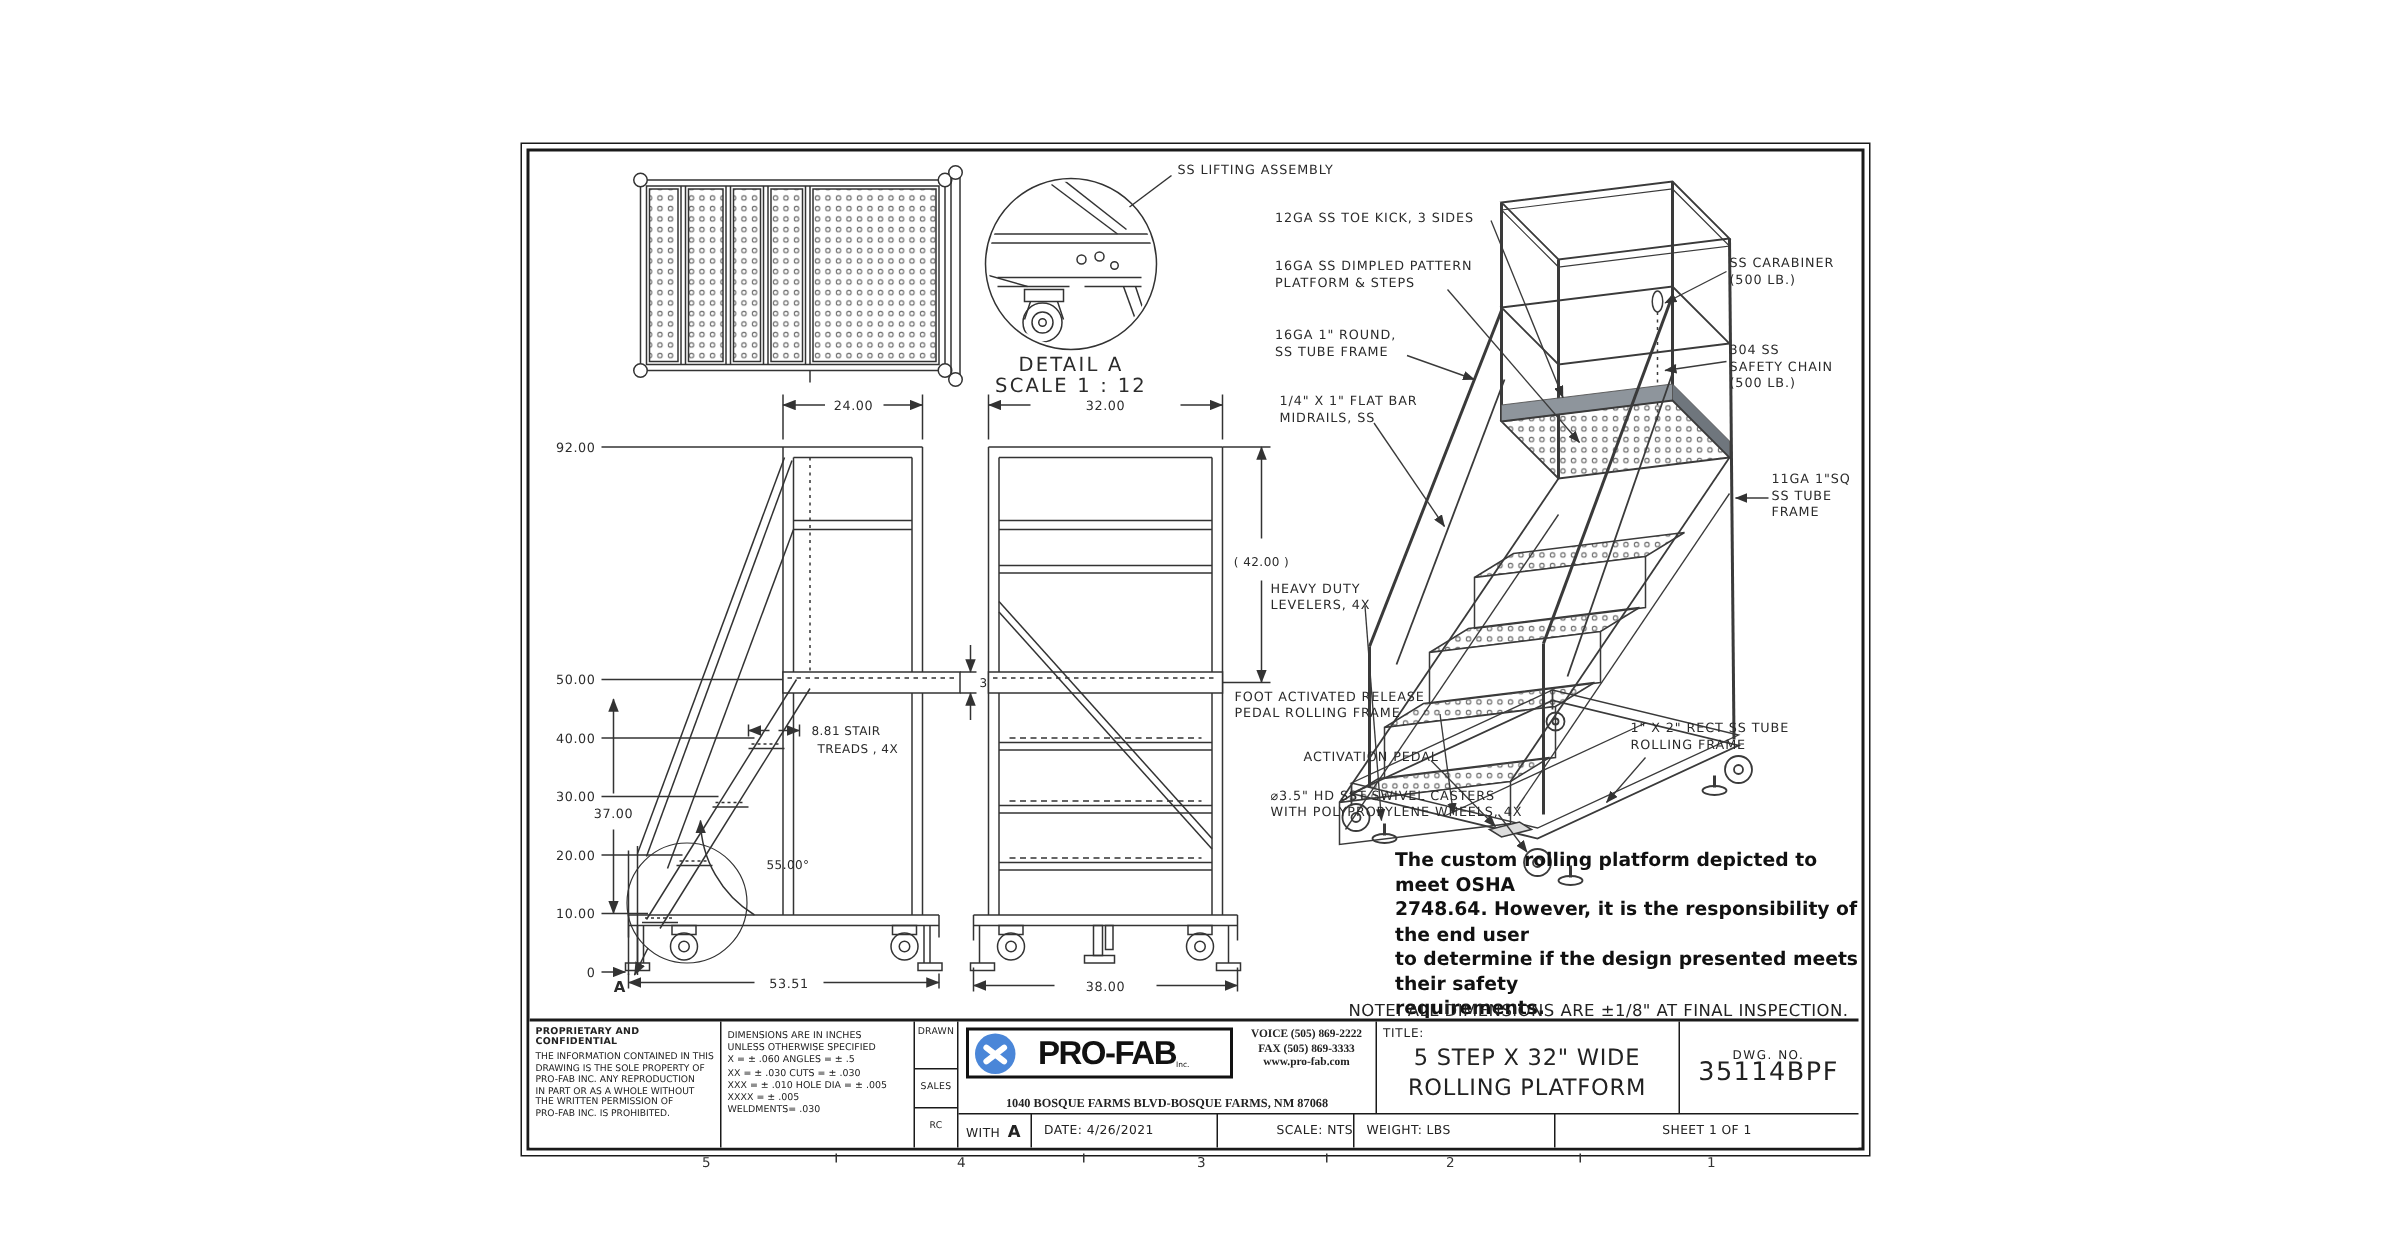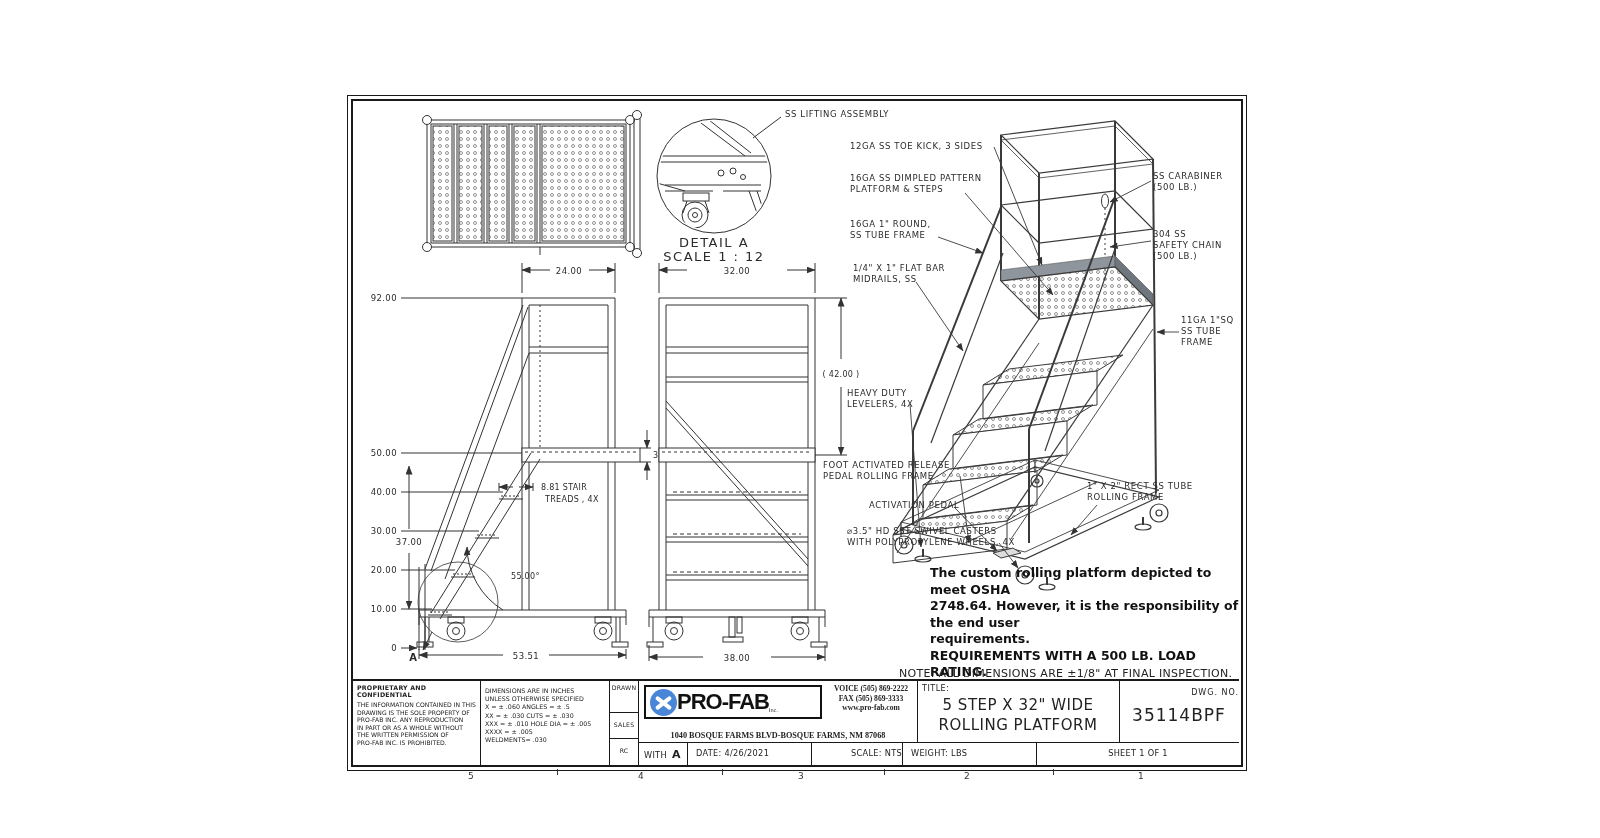--- a/index.html
+++ b/index.html
@@ -30,29 +30,29 @@
   .role-sales{height:26px;border-bottom:1px solid #1a1a1a;padding-top:8px;}
   .role-rc{height:26px;padding-top:8px;}
   .tb-main{position:absolute;left:286px;top:0;width:600px;height:84px;}
   .tb-toprow{position:absolute;left:0;top:0;width:600px;height:61px;border-bottom:1.5px solid #1a1a1a;}
   .cell-logo{position:absolute;left:0;top:0;width:278px;height:61px;border-right:1.5px solid #1a1a1a;}
   .logo-box{position:absolute;left:5px;top:4px;width:178px;height:34px;border:2px solid #111;display:flex;align-items:center;padding:0 4px;box-sizing:border-box;}
   .logo-globe{width:27px;height:27px;border-radius:50%;background:#4a86d8;position:relative;flex:0 0 auto;}
   .logo-globe::before,.logo-globe::after{content:"";position:absolute;left:4px;top:12px;width:19px;height:4px;background:#fff;border-radius:2px;}
   .logo-globe::before{transform:rotate(38deg);}
   .logo-globe::after{transform:rotate(-38deg);}
-  .logo-word{font-size:22px;font-weight:800;letter-spacing:-1px;color:#111;margin-left:0;font-family:"Liberation Sans",sans-serif;}
+  .logo-word{font-size:22px;font-weight:800;letter-spacing:-1px;color:#111;margin-left:15px;font-family:"Liberation Sans",sans-serif;}
   .logo-inc{font-size:5px;align-self:flex-end;margin-bottom:4px;color:#111;}
   .logo-contact{position:absolute;left:188px;top:3px;width:88px;font-family:"Liberation Serif",serif;font-size:7.6px;font-weight:bold;line-height:9.5px;text-align:center;}
   .logo-addr{position:absolute;left:0;bottom:2px;width:278px;text-align:center;font-family:"Liberation Serif",serif;font-weight:bold;font-size:8.2px;}
   .cell-title{position:absolute;left:278px;top:0;width:202px;height:61px;border-right:1.5px solid #1a1a1a;}
   .title-label{position:absolute;left:5px;top:3px;font-size:8px;letter-spacing:.5px;}
   .title-lines{position:absolute;left:0;top:14px;width:202px;text-align:center;font-size:15px;line-height:20px;color:#222;letter-spacing:.5px;}
   .cell-dwg{position:absolute;left:480px;top:0;width:120px;height:61px;}
-  .dwg-label{position:absolute;left:0;top:7px;width:120px;text-align:right;font-size:8px;letter-spacing:1px;}
+  .dwg-label{position:absolute;left:0;top:18px;width:120px;text-align:center;font-size:8px;letter-spacing:1px;}
   .dwg-no{position:absolute;left:0;top:24px;width:120px;text-align:center;font-size:17px;letter-spacing:1px;color:#222;}
   .tb-botrow{position:absolute;left:0;top:61px;width:600px;height:23px;font-size:8.2px;letter-spacing:.3px;}
   .tb-botrow .bcell{position:absolute;top:0;height:23px;border-right:1.5px solid #1a1a1a;box-sizing:border-box;padding-top:6px;}
   .bc-size{left:0;width:49px;padding-left:5px;}
   .bc-size b{font-size:11px;margin-left:5px;}
   .bc-date{left:49px;width:124px;padding-left:8px;}
   .bc-scale{left:173px;width:91px;padding-left:8px;text-align:right;}
   .bc-weight{left:264px;width:134px;padding-left:8px;}
   .bc-sheet{left:398px;width:202px;border-right:none !important;text-align:center;}
   .zone-num{position:absolute;top:771px;font-size:9px;color:#333;}
@@ -407,20 +407,21 @@
       <div class="co" style="left:516px;top:399px;">ACTIVATION PEDAL</div>
       <div class="co" style="left:494px;top:425px;">⌀3.5" HD SST SWIVEL CASTERS
 WITH POLYPROPYLENE WHEELS, 4X</div>
       <div class="co" style="left:734px;top:380px;">1" X 2" RECT SS TUBE
 ROLLING FRAME</div>
 
       
       <div class="notes">
         <div>The custom rolling platform depicted to meet OSHA</div>
         <div>2748.64. However, it is the responsibility of the end user</div>
+        <div>to determine if the design presented meets their safety</div>
         <div>requirements.</div>
         <div>REQUIREMENTS WITH A 500 LB. LOAD RATING.</div>
         <div>ROLLING PLATFORM WEIGHT= 184 LB.</div>
       </div>
       <div class="noteline">NOTE: ALL DIMENSIONS ARE  ±1/8" AT FINAL INSPECTION.</div>
 
       
       <div class="tblock">
         <div class="tb-prop">
           <div class="hd">PROPRIETARY AND CONFIDENTIAL</div>

